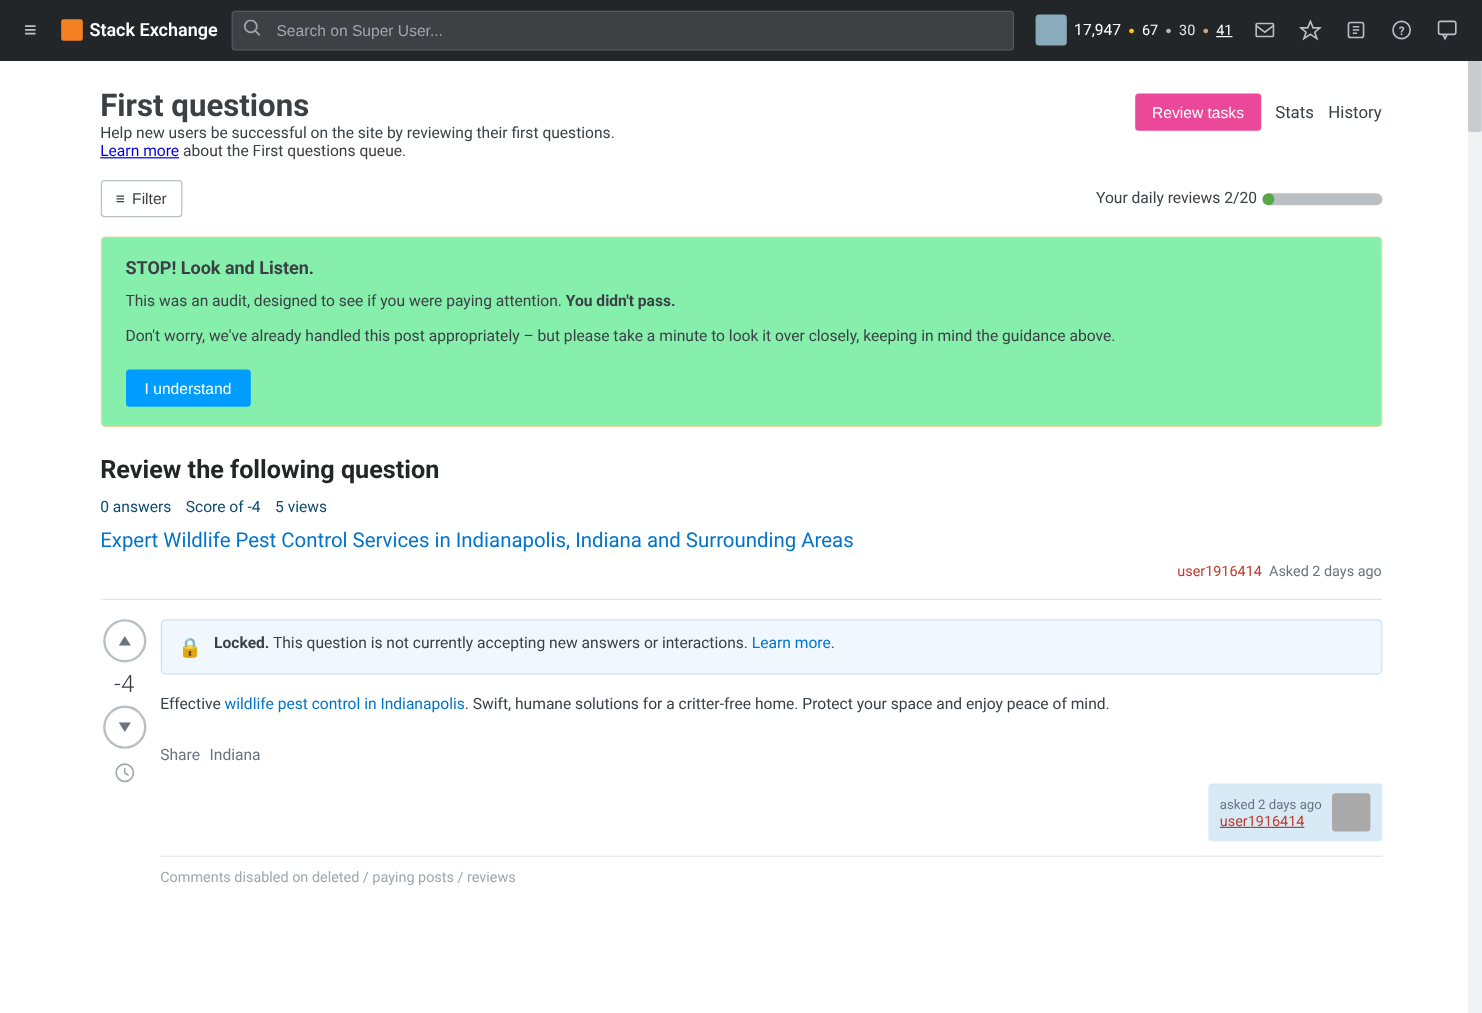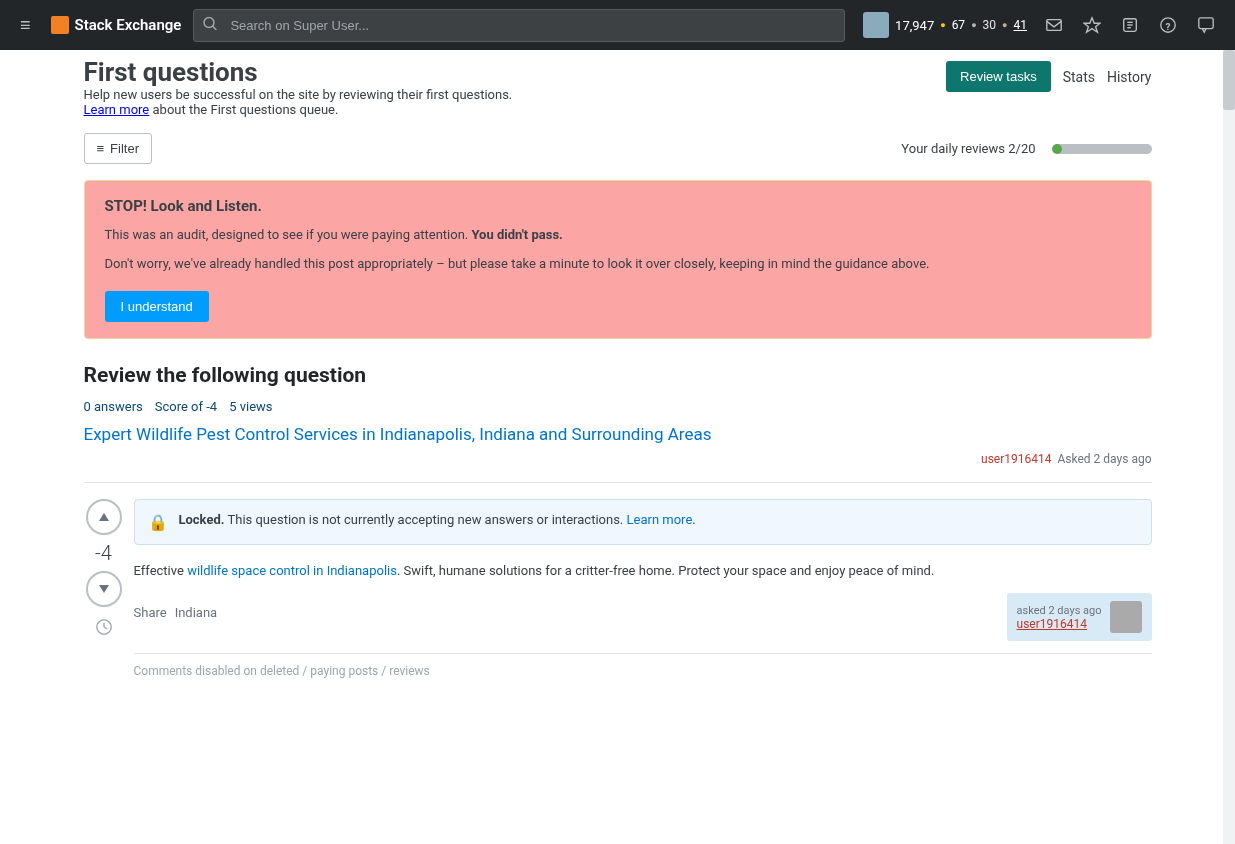--- a/index.html
+++ b/index.html
@@ -101,36 +101,36 @@
       justify-content: center;
       border-radius: 3px;
     }
 
     
     .main-wrap {
       margin-top: 50px;
       max-width: 1100px;
       margin-left: auto;
       margin-right: auto;
-      padding: 7px 16px;
+      padding: 24px 16px;
     }
     .page-header-row {
       display: flex;
       align-items: flex-start;
       justify-content: space-between;
       margin-bottom: 16px;
     }
     .page-header-actions {
       display: flex;
       align-items: center;
       gap: 12px;
       margin-top: 4px;
     }
     .btn-primary {
-      background: #0f766e;
+      background: #ec4899;
       color: #fff;
       border: none;
       border-radius: 3px;
       padding: 8px 14px;
       font-size: 13px;
       cursor: pointer;
       white-space: nowrap;
     }
     .nav-tab-link {
       color: #3b4045;
@@ -154,40 +154,40 @@
       padding: 7px 12px;
       font-size: 13px;
       cursor: pointer;
       display: flex;
       align-items: center;
       gap: 6px;
     }
     .daily-reviews {
       display: flex;
       align-items: center;
-      gap: 16px;
+      gap: 4px;
       font-size: 13px;
       color: #3b4045;
     }
     .progress-bar-wrap {
       width: 100px;
       height: 10px;
       background: #babfc4;
       border-radius: 5px;
       overflow: hidden;
     }
     .progress-bar-fill {
       height: 100%;
       background: #57a64a;
       border-radius: 5px;
     }
 
     
     .audit-notice {
-      background: #fca5a5;
+      background: #86efac;
       border: 1px solid #e8d9a0;
       border-radius: 4px;
       padding: 16px 20px;
       margin-bottom: 24px;
     }
     .audit-notice h3 {
       font-size: 15px;
       font-weight: 700;
       margin-bottom: 10px;
       color: #3b4045;
@@ -371,20 +371,21 @@
       padding-top: 10px;
       font-size: 12px;
       color: #9fa6ad;
     }
 
     .post-actions-bottom {
       display: flex;
       justify-content: space-between;
       align-items: flex-start;
       margin-top: 8px;
+      flex-direction: column;
     }
 
     
     .scrollbar {
       position: fixed;
       right: 0;
       top: 50px;
       width: 12px;
       height: 844px;
       background: #f1f2f3;
@@ -545,21 +546,21 @@
 
       <div class="locked-notice">
         <span class="lock-icon">🔒</span>
         <span>
           <strong>Locked.</strong><span> This question is not currently accepting new answers or interactions.</span>
           <a href="#"><span>Learn more</span></a><span>.</span>
         </span>
       </div>
 
       <p class="post-body">
-        <span>Effective</span> <a href="#"><span>wildlife space control in Indianapolis</span></a><span>. Swift, humane solutions for a critter-free home. Protect your space and enjoy peace of mind.</span>
+        <span>Effective</span> <a href="#"><span>wildlife pest control in Indianapolis</span></a><span>. Swift, humane solutions for a critter-free home. Protect your space and enjoy peace of mind.</span>
       </p>
 
 
       <div class="post-actions-bottom">
         <div class="post-actions">
           <a class="post-action-link" href="#">Share</a>
           <a class="post-action-link" href="#">Indiana</a>
         </div>
         <div class="asked-card">
           <div class="asked-card-info">

